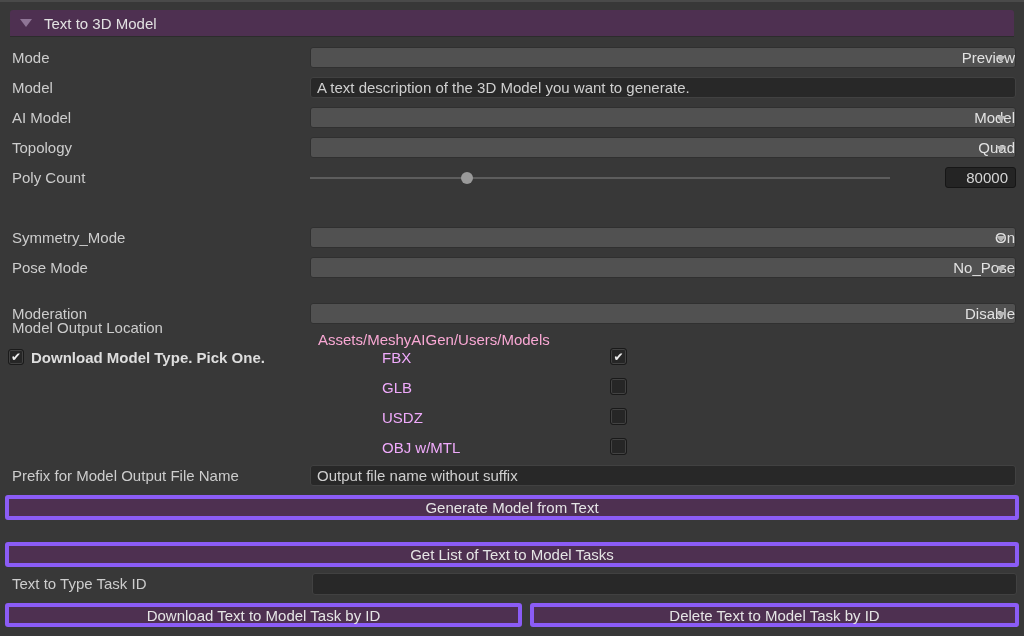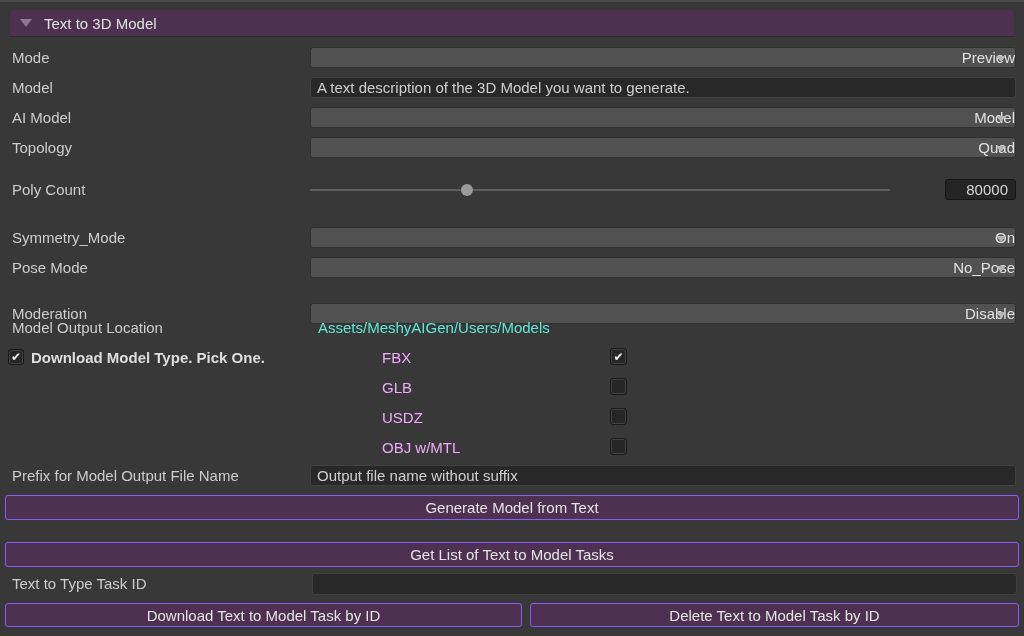--- a/index.html
+++ b/index.html
@@ -86,21 +86,21 @@
     border-radius:3px;
     color:#d6d6d6;
     font-family:"Liberation Sans", sans-serif;
     font-size:15px;
     text-align:right;
     padding-right:7px;
     outline:none;
   }
 
   
-  .static-value { position:absolute; left:8px; top:0; line-height:21px; color:#5eead4; white-space:nowrap; }
+  .static-value { position:absolute; left:8px; top:12px; line-height:21px; color:#f9a8d4; white-space:nowrap; }
 
   
   .checkbox {
     width:17px; height:17px;
     background:#262626;
     border:1px solid #1a1a1a;
     box-shadow:0 0 0 1px #424242 inset;
     border-radius:3px;
     display:flex; align-items:center; justify-content:center;
     color:transparent;
@@ -115,21 +115,21 @@
   }
   .main-checkbox { position:absolute; left:8px; top:2px; width:16px; height:16px; }
   .bold-label { position:absolute; left:31px; font-weight:bold; color:#dedede; white-space:nowrap; }
   .option-label { position:absolute; left:72px; line-height:21px; color:#f0abfc; white-space:nowrap; }
   .option-checkbox { position:absolute; left:300px; top:1px; }
 
   
   .btn {
     position:absolute;
     background:#4e3051;
-    border:1px solid #8b5cf6;
+    border:4px solid #8b5cf6;
     border-radius:3px;
     color:#e5e5e5;
     font-family:"Liberation Sans", sans-serif;
     font-size:15px;
     display:flex; align-items:center; justify-content:center;
     cursor:default;
     white-space:nowrap;
   }
 </style>
 </head>
@@ -166,21 +166,21 @@
   </div>
 
   <div class="row" style="top:135px">
     <span class="row-label">Topology</span>
     <div class="row-control dropdown">
       <span class="dd-text">Quad</span>
       <span class="dd-arrow"></span>
     </div>
   </div>
 
-  <div class="row" style="top:177px">
+  <div class="row" style="top:165px">
     <span class="row-label">Poly Count</span>
     <div class="row-control slider-wrap">
       <div class="slider-track">
         <div class="slider-handle" style="left: 27%;"></div>
       </div>
       <input class="num-field" type="text" value="80000" style="">
     </div>
   </div>
 
 

